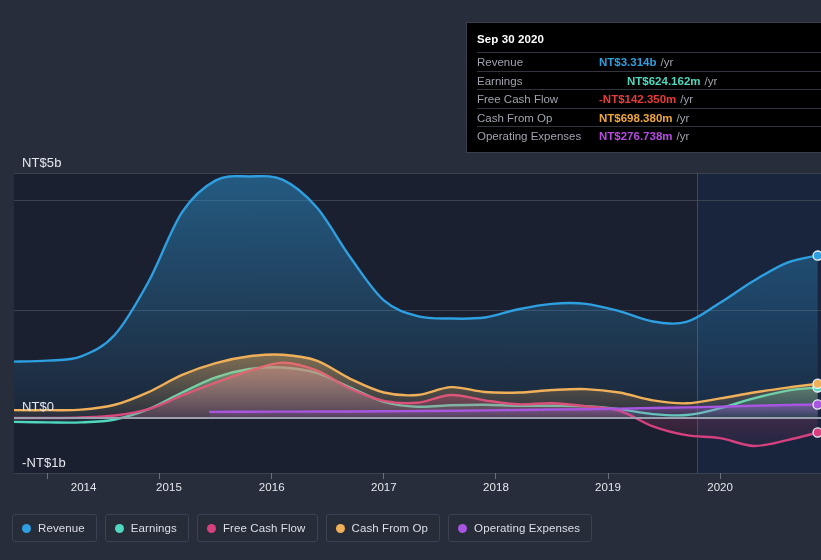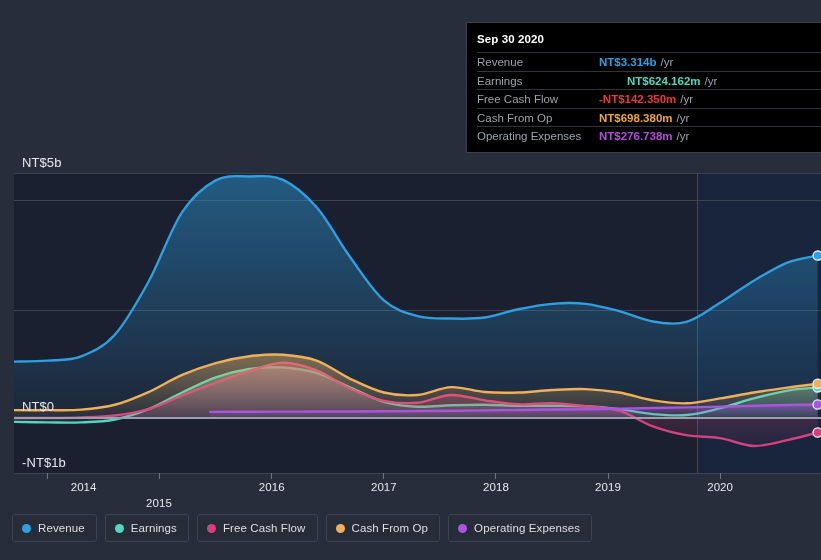--- a/index.html
+++ b/index.html
@@ -195,21 +195,21 @@
       <line x1="608.0416666666579" y1="473" x2="608.0416666666579" y2="479" stroke="#6b7280" stroke-width="1" shape-rendering="crispEdges"></line>
       <line x1="720.1249999999905" y1="473" x2="720.1249999999905" y2="479" stroke="#6b7280" stroke-width="1" shape-rendering="crispEdges"></line>
     </svg>
 
   <div class="y-axis-label" id="y-label-top">NT$5b</div>
   <div class="y-axis-label" id="y-label-zero">NT$0</div>
   <div class="y-axis-label" id="y-label-bottom">-NT$1b</div>
 
   <div id="x-axis-labels">
       <div class="x-axis-label" style="left: 47.625px; margin-left: 36px;">2014</div>
-      <div class="x-axis-label" style="left: 159px; margin-top: 16px;">2015</div>
+      <div class="x-axis-label" style="left: 169px;">2015</div>
       <div class="x-axis-label" style="left: 271.792px;">2016</div>
       <div class="x-axis-label" style="left: 383.875px;">2017</div>
       <div class="x-axis-label" style="left: 495.958px;">2018</div>
       <div class="x-axis-label" style="left: 608.042px;">2019</div>
       <div class="x-axis-label" style="left: 720.125px;">2020</div>
     </div>
 
   <div id="tooltip">
     <div id="tooltip-date">Sep 30 2020</div>
     <div id="tooltip-rows">

